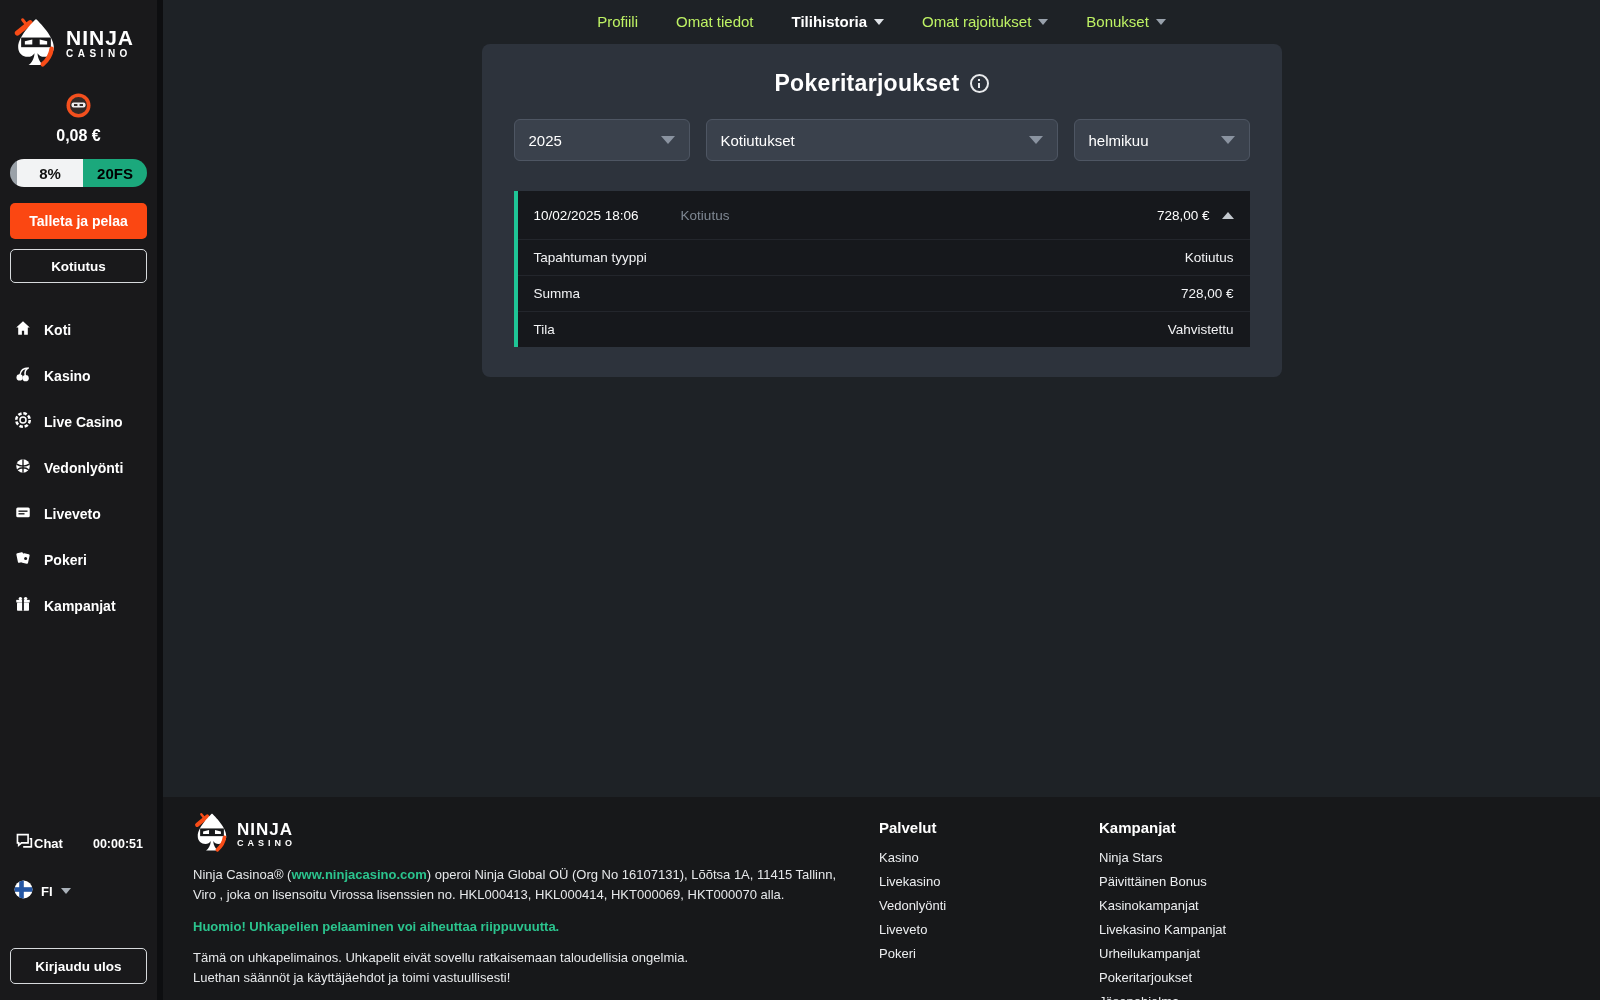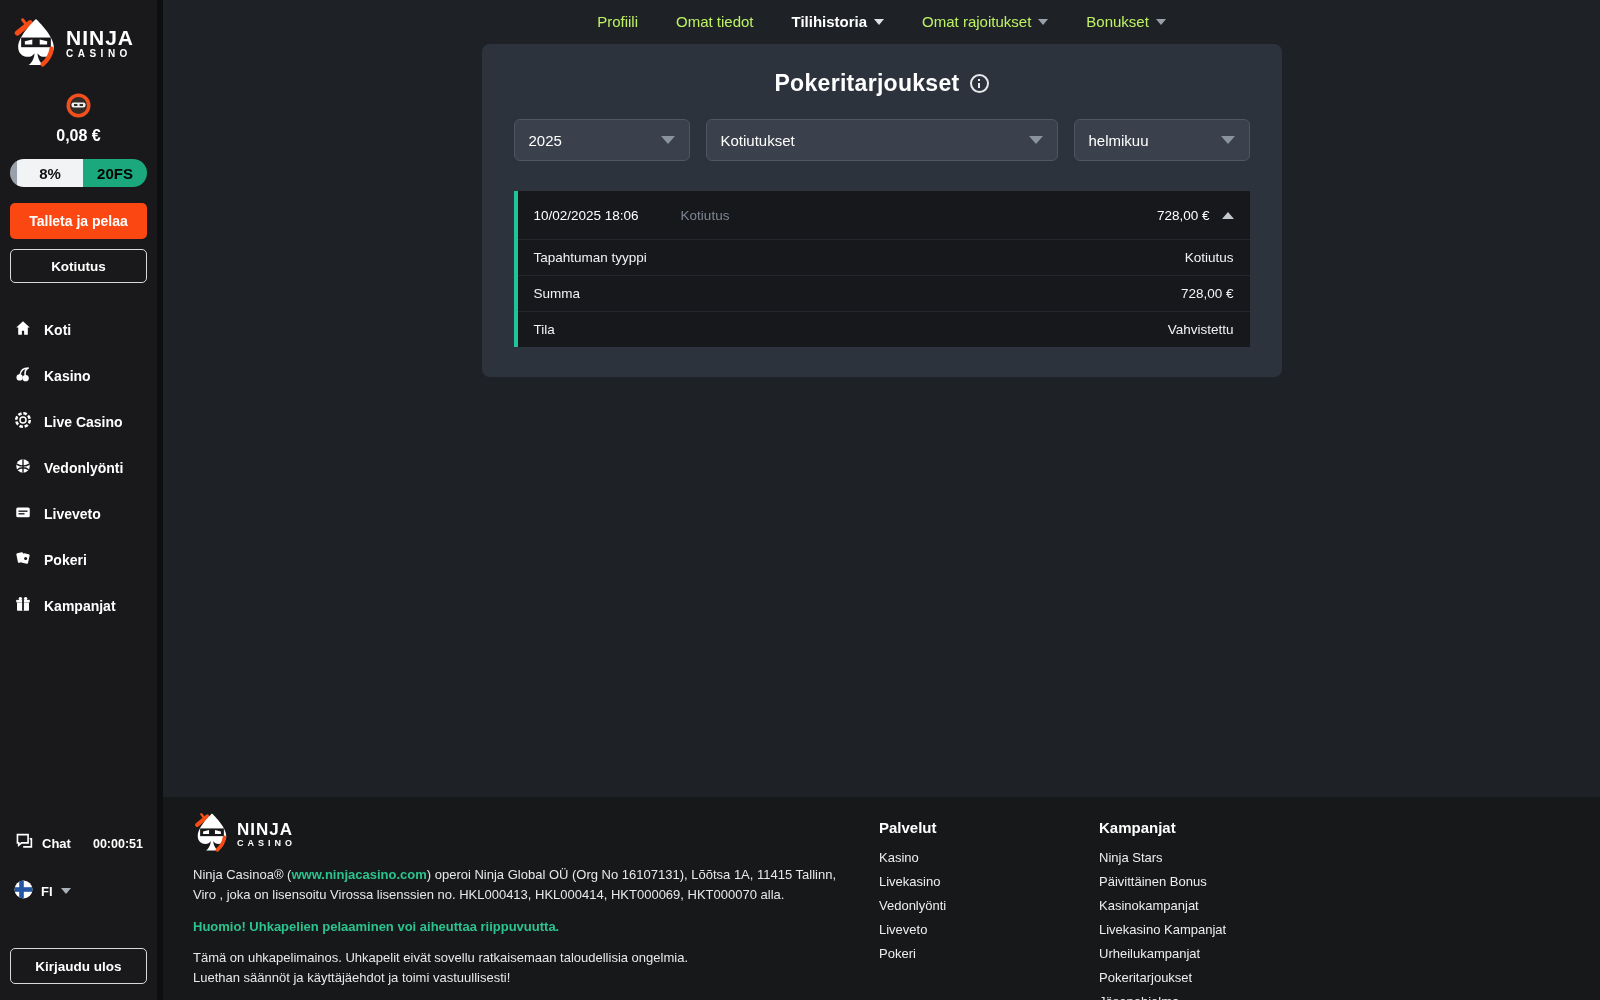--- a/index.html
+++ b/index.html
@@ -31,21 +31,21 @@
   }
   .btn-outline {
     margin-top:10px; height:34px; width:100%;
     background:transparent; color:#fff; font-weight:bold; font-size:13.5px;
     border:1px solid #d7dadd; border-radius:5px; cursor:pointer; font-family:inherit;
   }
   .side-nav { margin-top:36px; display:flex; flex-direction:column; gap:25px; padding-left:4px; }
   .side-nav-item { display:flex; align-items:center; gap:12px; font-size:14px; font-weight:bold; color:#fff; cursor:pointer; }
   .side-nav-item svg { flex:none; }
   .sidebar-bottom { margin-top:auto; }
-  .chat-row { display:flex; align-items:center; gap:8px; padding:0 4px; font-size:13px; font-weight:bold; }
+  .chat-row { display:flex; align-items:center; padding:0 4px; font-size:13px; font-weight:bold; }
   .chat-timer { margin-left:auto; font-weight:bold; font-size:12.5px; }
   .lang-row { display:flex; align-items:center; gap:8px; padding:0 4px; margin-top:26px; font-size:13px; font-weight:bold; }
   .caret-down { width:0; height:0; border-left:5px solid transparent; border-right:5px solid transparent; border-top:6px solid #aab1b9; display:inline-block; }
   .btn-logout {
     margin-top:46px; height:36px; width:100%;
     background:transparent; color:#fff; font-weight:bold; font-size:13.5px;
     border:1px solid #d7dadd; border-radius:5px; cursor:pointer; font-family:inherit;
   }
   
   .main { flex:1; display:flex; flex-direction:column; background:#1e2226; }

